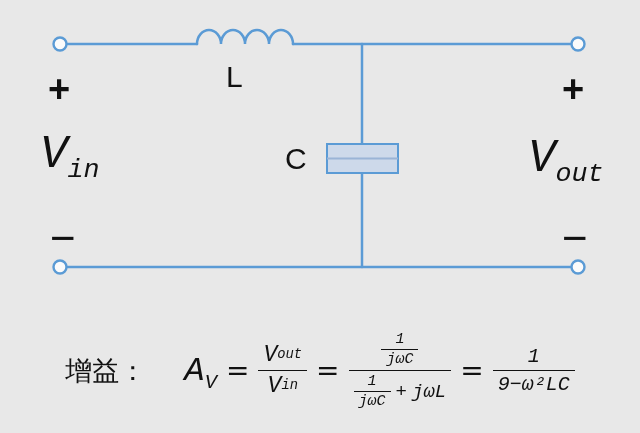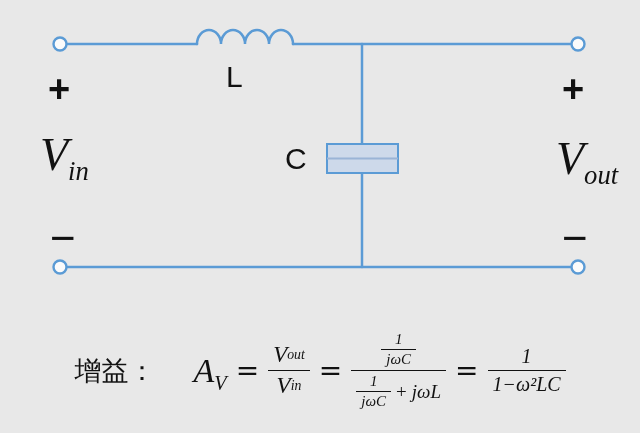--- a/index.html
+++ b/index.html
@@ -14,21 +14,21 @@
   .canvas svg{position:absolute;left:0;top:0;}
   .wire{fill:none;stroke:var(--wire,#5b9bd5);stroke-width:2.5;stroke-linecap:round;}
   .term{fill:#fbfbfb;stroke:var(--wire,#5b9bd5);stroke-width:2.4;}
   .cap{fill:var(--cap-fill,#cdd9ea);stroke:var(--wire,#5b9bd5);stroke-width:2;}
   .cap-mid{stroke:var(--cap-mid,#9ab4d6);stroke-width:2;}
 
   .label{position:absolute;line-height:1;}
   .comp-label{font-size:30px;font-family:"Liberation Sans",sans-serif;}
   .sign{font-size:38px;font-weight:600;}
   .sign.minus{font-size:44px;font-weight:500;}
-  .mvar{font-family:Liberation Serif, serif;font-style:italic;}
+  .mvar{font-family:Liberation Mono, monospace;font-style:italic;}
   .port{font-size:46px;}
   .port sub{font-size:0.58em;line-height:0;}
 
   .formula{
     position:absolute;left:0;right:0;top:318px;height:105px;
     display:flex;justify-content:center;align-items:center;
     font-family:"DejaVu Serif",serif;
   }
   .prefix{font-family:Liberation Sans, sans-serif;font-size:27px;margin-right:10px;}
   .gain{font-size:34px;margin-left:28px;}
@@ -69,21 +69,21 @@
   <span class="label comp-label" style="left:226px;top:62px;">L</span>
   <span class="label comp-label" style="left:285px;top:144px;">C</span>
 
   <span class="label sign" style="left:48px;top:70px;">+</span>
   <span class="label sign" style="left:562px;top:70px;">+</span>
   <span class="label sign minus" style="left:50px;top:216px;">−</span>
   <span class="label sign minus" style="left:562px;top:216px;">−</span>
 
   <span class="label mvar port" style="left:40px;top:132px;"><span>V</span><sub>in</sub></span>
 
-  <span class="label mvar port" style="left:528px;top:136px;margin-left:28px;"><span>V</span><sub>out</sub></span>
+  <span class="label mvar port" style="left:528px;top:136px;"><span>V</span><sub>out</sub></span>
 
   <div class="formula">
 
     <span class="prefix">增益：</span>
 
     <span class="mvar gain"><span>A</span><sub>V</sub></span>
 
     <span class="eq">=</span>
 
     <span class="frac f1 mvar">
@@ -118,17 +118,17 @@
         <span class="op">+</span>
         <span class="mi">jωL</span>
       </span>
     </span>
 
     <span class="eq">=</span>
 
     <span class="frac f3 mvar">
       <span class="num">1</span>
       <span class="fbar"></span>
-      <span class="den">1−ω²LC</span>
+      <span class="den">9−ω²LC</span>
     </span>
 
   </div>
 </div>
 
 </body></html>

